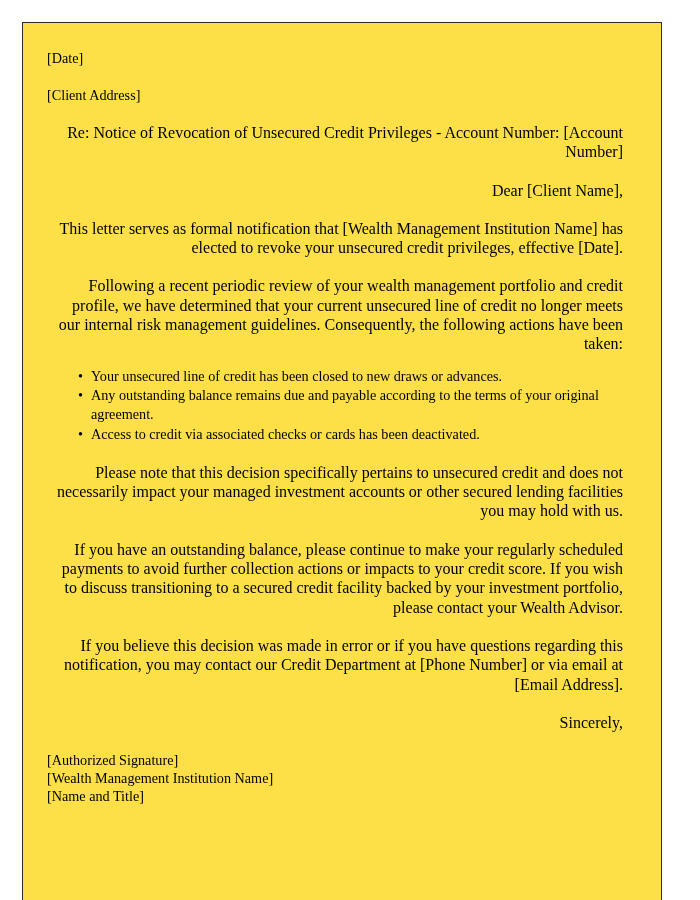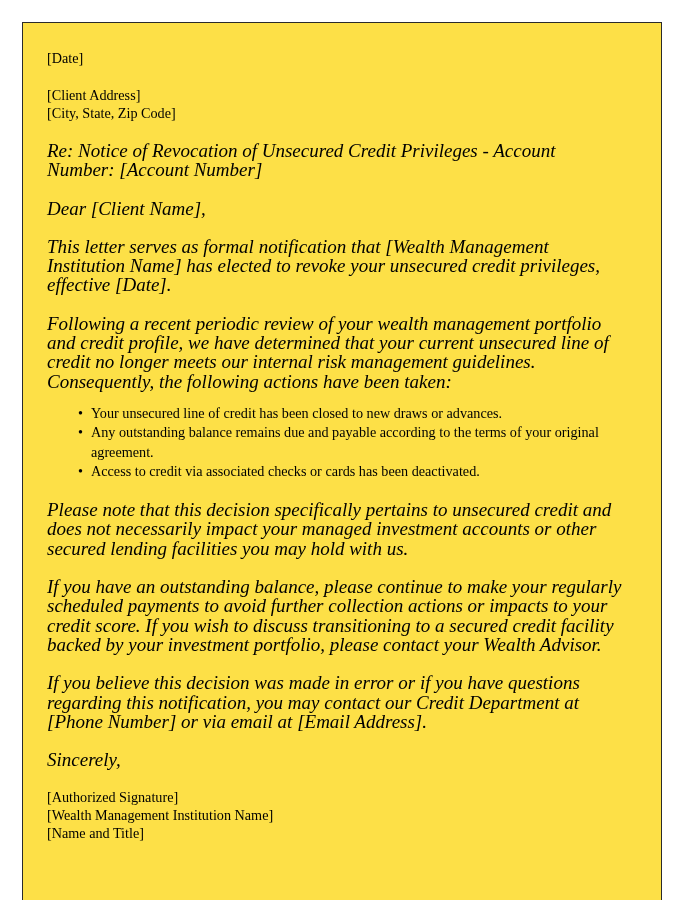--- a/index.html
+++ b/index.html
@@ -27,26 +27,25 @@
   .page-inner {
     padding: 26px 22px 0 24px;
   }
   .line {
     font-size: 14.2px;
     line-height: 18px;
     margin: 0;
     white-space: nowrap;
   }
   .para {
-    font-size: 19px;
+    font-size: 16px;
     line-height: 19.3px;
     margin: 0 0 13px 0;
     max-width: 576px;
-    text-align: left;
-    font-style: italic;
+    text-align: right;
   }
   .block {
     margin: 0 0 13px 0;
   }
   .bullets {
     margin: 0 0 13px 0;
     padding: 0 0 0 44px;
     list-style: none;
     max-width: 576px;
   }
@@ -73,21 +72,20 @@
   <div class="page-inner">
 
     <div class="block">
       <div class="line">[Date]</div>
     </div>
 
     <div class="spacer-sm"></div>
 
     <div class="block">
       <div class="line">[Client Address]</div>
-      <div class="line">[City, State, Zip Code]</div>
     </div>
 
     <div class="spacer-sm"></div>
 
     <p class="para">Re: Notice of Revocation of Unsecured Credit Privileges - Account Number: [Account Number]</p>
 
     <div class="spacer-sm"></div>
 
     <p class="para">Dear [Client Name],</p>
 

